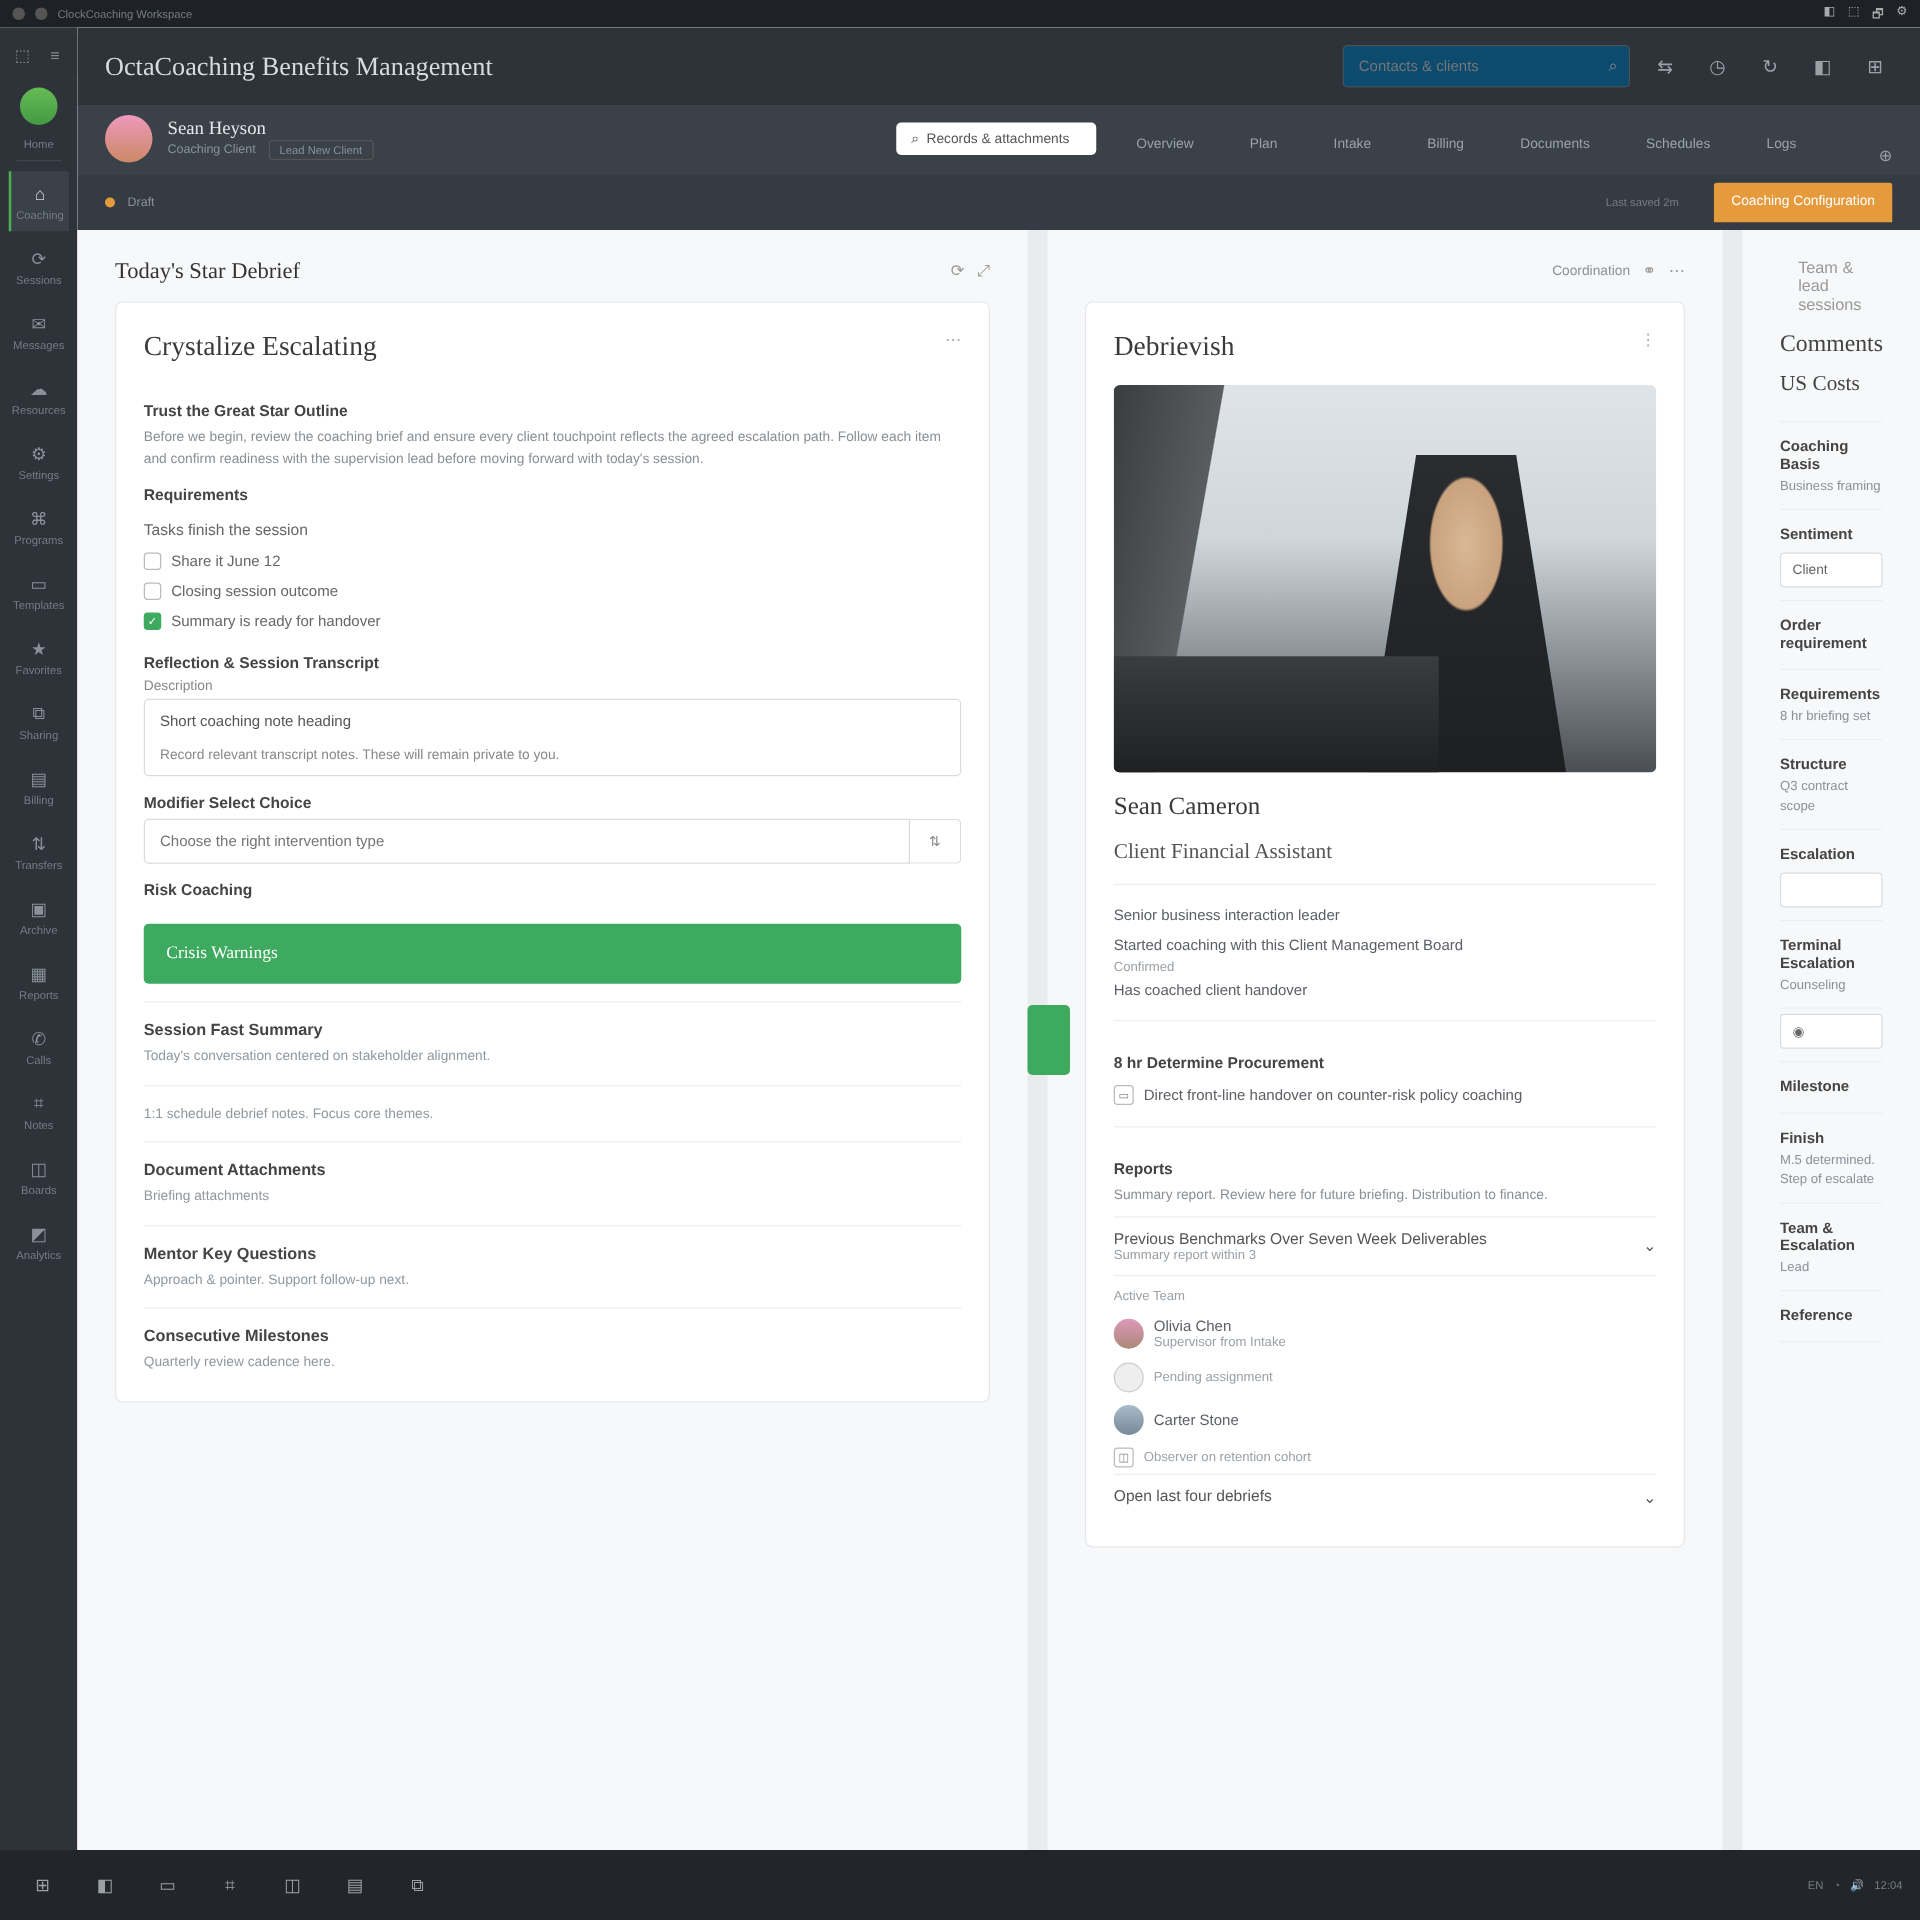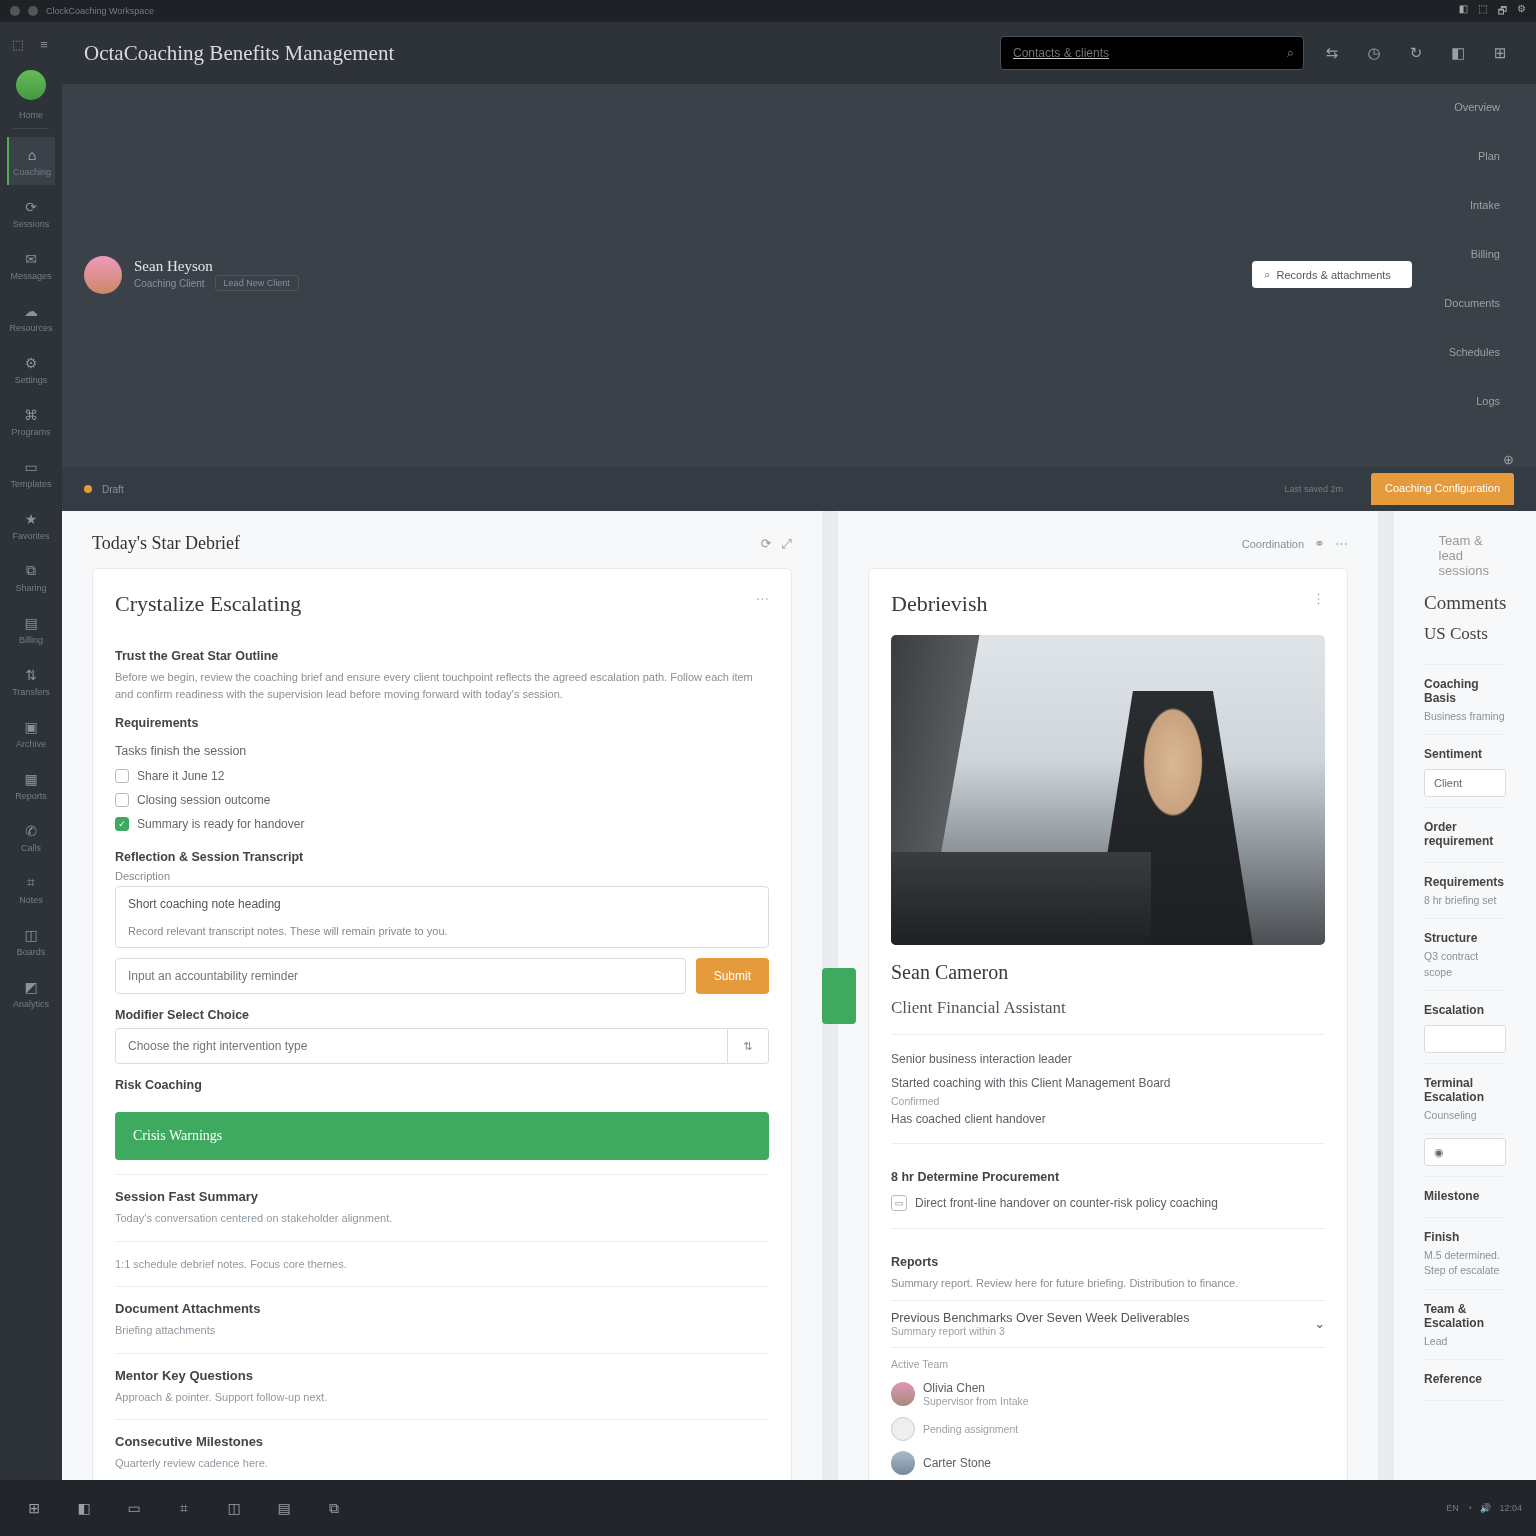--- a/index.html
+++ b/index.html
@@ -73,28 +73,27 @@
   padding: 14px 22px;
   display: flex;
   align-items: center;
   gap: 14px;
 }
 .topbar h1 { font-size: 21px; font-weight: 400; font-family: Georgia, serif; flex: 1; }
 .search-wrap {
   position: relative;
 }
 .search-wrap input {
-  width: 304px;
+  width: 230px;
   padding: 9px 34px 9px 12px;
   border: 1px solid #49525a;
-  background: #000000;
+  background: #0c4a6e;
   color: #ccc;
   border-radius: 4px;
   font-size: 12px;
-  text-decoration: underline;
 }
 .search-wrap .sicon {
   position: absolute; right: 10px; top: 50%; transform: translateY(-50%);
   color: #888;
 }
 .topbar .tool-ico {
   width: 28px; height: 28px;
   display: flex; align-items: center; justify-content: center;
   color: #9aa1a7; cursor: pointer; font-size: 15px;
 }
@@ -111,21 +110,21 @@
 .user-block .uinfo .meta { font-size: 10px; color: #8a9199; display: flex; gap: 10px; align-items: center; }
 .user-block .uinfo .meta .chip {
   padding: 2px 8px; border: 1px solid #555; border-radius: 3px; font-size: 9px;
 }
 .subbar .spacer { flex: 1; }
 .search-pill {
   background: #fff; border-radius: 4px; padding: 7px 12px;
   display: flex; align-items: center; gap: 6px;
   font-size: 11px; color: #555; min-width: 160px; margin-bottom: 10px;
 }
-.tabs { display: flex; gap: 17px; align-items: flex-end; flex-direction: column; }
+.tabs { display: flex; gap: 17px; align-items: flex-end; }
 .tab {
   padding: 9px 14px; color: #9aa1a7; font-size: 11px; cursor: pointer;
   border-bottom: 2px solid transparent;
 }
 .tab.active { background: #e59a3c; color: #fff; border-radius: 3px 3px 0 0; }
 .status-row {
   background: #343b42; display: flex; align-items: center; gap: 10px;
   padding: 6px 22px; font-size: 10px; color: #8a9199;
 }
 .status-row .dot { width: 8px; height: 8px; border-radius: 50%; background: #e59a3c; }
@@ -450,24 +449,20 @@
             </ul>
 
 
             <div class="section-label">Reflection &amp; Session Transcript</div>
             <div style="font-size:11px;color:#888;margin-bottom:4px">Description</div>
             <div class="textarea">
               <div style="font-size:12px;color:#555;margin-bottom:14px">Short coaching note heading</div>
               <div>Record relevant transcript notes. These will remain private to you.</div>
             </div>
 
-            <div class="form-row">
-              <input class="text-input" placeholder="Input an accountability reminder" style="">
-              <button class="btn btn-orange">Submit</button>
-            </div>
 
             <div class="section-label">Modifier Select Choice</div>
             <div class="input-group">
               <input class="text-input" placeholder="Choose the right intervention type" style="">
               <div class="addon">⇅</div>
             </div>
 
             <div class="section-label">Risk Coaching</div>
             <button class="btn btn-green-wide">Crisis Warnings</button>
 

